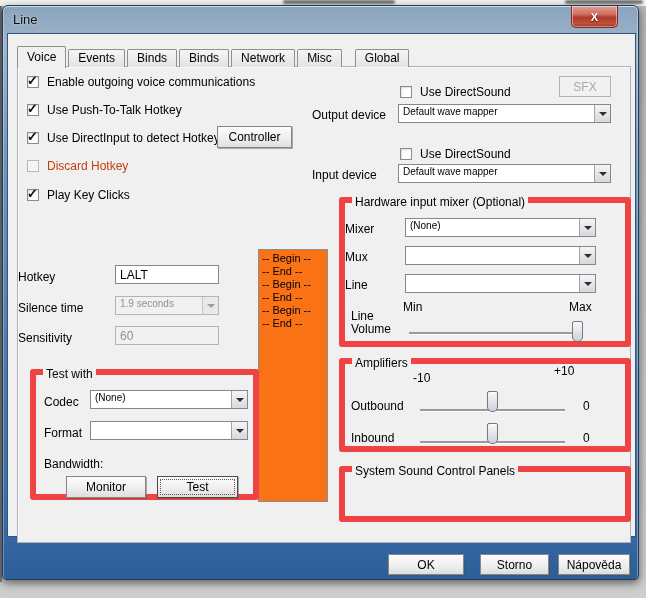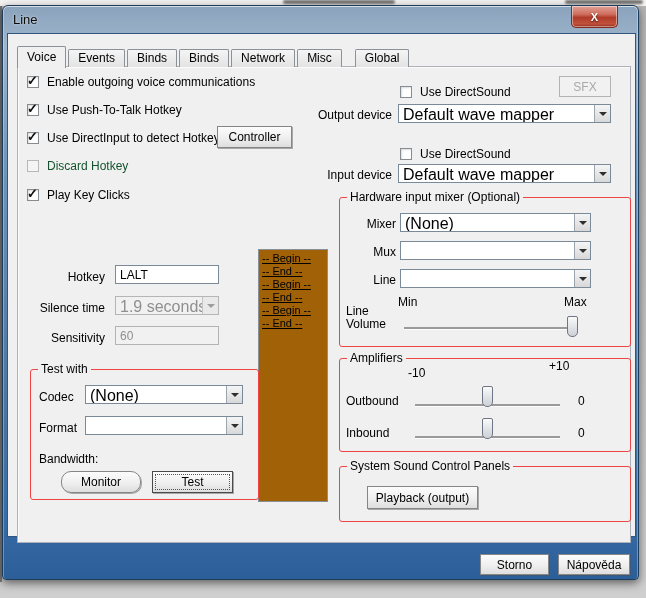--- a/index.html
+++ b/index.html
@@ -56,51 +56,51 @@
     position:absolute; left:9px; top:32px; width:614px; height:477px;
     background:#f0f0f0; border:1px solid #aeb2b8;
     box-shadow: inset 1px 1px 0 #fbfbfb;
   }
 
   
   .cbrow { position:absolute; display:flex; align-items:center; gap:8px; height:14px; cursor:default; }
   .cb { position:relative; width:12px; height:12px; flex:none; background:#fff; border:1px solid #878c91; box-shadow: inset 1px 1px 2px rgba(0,0,0,.14); }
   .cb .mark { position:absolute; left:-1px; top:-4px; font-size:13px; font-weight:bold; color:#111; }
   .cbrow.disabled .cb { border-color:#b8b8b8; background:#f4f4f4; box-shadow:none; }
-  .cbrow.disabled .lbl { color:#14532d; }
+  .cbrow.disabled .lbl { color:#c2410c; }
 
   .btn {
     position:absolute; display:flex; align-items:center; justify-content:center;
     background:linear-gradient(#fcfcfc,#efefef 55%,#dedede);
     border:1px solid #868686; box-shadow:1px 1px 0 rgba(80,80,80,.45);
     font-size:12px; cursor:default; white-space:nowrap;
   }
   .btn.default { border-color:#4a4a4a; outline:1px dotted #555; outline-offset:-4px; }
   .btn.disabled { color:#a9a9a9; border-color:#b3b3b3; box-shadow:none; background:#f1f1f1; }
 
   .input { position:absolute; display:flex; align-items:center; background:#fff; border:1px solid #7b8a98; padding:0 4px; font-size:12px; }
   .input.disabled { background:#f1f1f1; border-color:#b3b3b3; color:#8f8f8f; }
 
   .combo { position:absolute; display:flex; background:#fff; border:1px solid #7b8a98; }
-  .combo .val { flex:1; padding:1px 4px 16px; font-size:16px; white-space:nowrap; overflow:hidden; }
+  .combo .val { flex:1; padding:1px 4px 16px; font-size:10px; white-space:nowrap; overflow:hidden; }
   .combo .drop { width:16px; flex:none; background:linear-gradient(#f5f5f5,#d8d8d8); border-left:1px solid #9aa5af; display:flex; align-items:center; justify-content:center; }
   .arrow { width:0; height:0; border-left:4px solid transparent; border-right:4px solid transparent; border-top:4px solid #2e2e2e; }
   .combo.disabled { background:#f1f1f1; border-color:#b5b5b5; }
   .combo.disabled .val { color:#8f8f8f; }
   .combo.disabled .drop { background:#e9e9e9; border-left-color:#c4c4c4; }
   .combo.disabled .arrow { border-top-color:#9d9d9d; }
 
-  .groupbox { position:absolute; border:1px solid #ef4444; border-radius:3px; }
+  .groupbox { position:absolute; border:6px solid #ef4444; border-radius:3px; }
   .legend { position:absolute; top:-8px; left:7px; background:#f0f0f0; padding:0 3px; font-size:12px; white-space:nowrap; }
 
-  .listbox { position:absolute; background:#a16207; border:1px solid #8a8f94; font-size:11px; padding:2px 0 0 3px; overflow:hidden;text-decoration:underline; }
+  .listbox { position:absolute; background:#f97316; border:1px solid #8a8f94; font-size:11px; padding:2px 0 0 3px; overflow:hidden; }
   .listbox .item { height:13px; line-height:13px; white-space:nowrap; }
 
   .label { position:absolute; font-size:12px; white-space:nowrap; }
-  .rlabel { position:absolute; font-size:12px; text-align:right; white-space:nowrap; }
+  .rlabel { position:absolute; font-size:12px; white-space:nowrap; }
 
   .track { position:absolute; height:2px; background:#9a9a9a; box-shadow:0 1px 0 #fdfdfd; }
   .thumb {
     position:absolute; width:11px; height:21px;
     background:linear-gradient(180deg,#fafafa,#dcdee3 65%,#ccd0d6);
     border:1px solid #6f7684; border-radius:2px 2px 5px 5px;
   }
   .two-line { line-height:13px; font-size:12px; }
 </style>
 </head>
@@ -204,21 +204,21 @@
             </span>
         </div>
         <div class="label" style="left:8px; top:51px;">Format</div>
         <div class="combo" style="left:54px; top:46px; width:158px; height:19px;">
           <span class="val"></span>
           <span class="drop">
               <span class="arrow"></span>
             </span>
         </div>
         <div class="label" style="left:8px; top:82px;">Bandwidth:</div>
-        <div class="btn" style="left:30px; top:101px; width:80px; height:22px;border-radius:10px;">
+        <div class="btn" style="left:30px; top:101px; width:80px; height:22px;">
           <span>Monitor</span>
         </div>
         <div class="btn default" style="left:121px; top:101px; width:81px; height:22px;">
           <span>Test</span>
         </div>
       </div>
 
       <div class="cbrow" style="left:382px; top:18px;">
         <span class="cb">
             <span class="mark"></span>
@@ -294,27 +294,27 @@
         <div class="label" style="left:238px; top:35px;">0</div>
 
         <div class="label" style="left:6px; top:67px;">Inbound</div>
         <div class="track" style="left:75px; top:77px; width:145px;"></div>
         <div class="thumb" style="left:142px; top:59px;"></div>
         <div class="label" style="left:238px; top:67px;">0</div>
       </div>
 
       <div class="groupbox" style="left:321px; top:399px; width:292px; height:56px;">
         <span class="legend">System Sound Control Panels</span>
-        <div class="btn" style="left:27px; top:19px; width:111px; height:23px;">
-          <span>Playback (output)</span>
-        </div>
-      </div>
-
-    </div>
-
+      </div>
+
+    </div>
+
+    <div class="btn" style="left:380px; top:520px; width:76px; height:21px;">
+      <span>OK</span>
+    </div>
     <div class="btn" style="left:472px; top:520px; width:69px; height:21px;">
       <span>Storno</span>
     </div>
     <div class="btn" style="left:550px; top:520px; width:72px; height:21px;">
       <span>Nápověda</span>
     </div>
 
   </div>
 </div>
 

